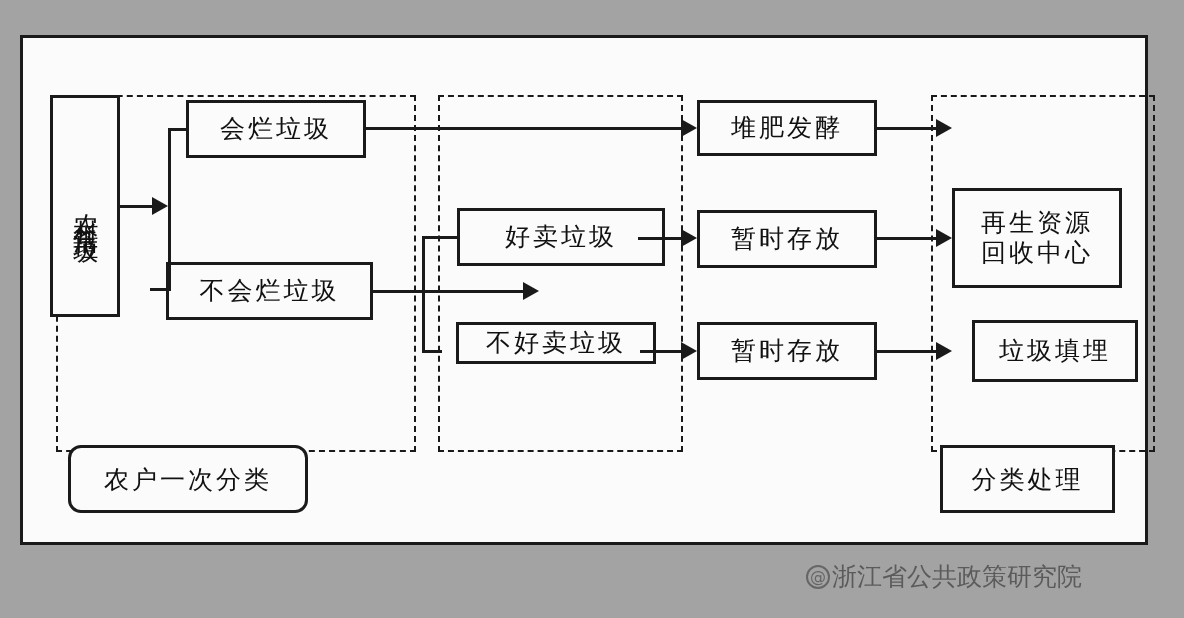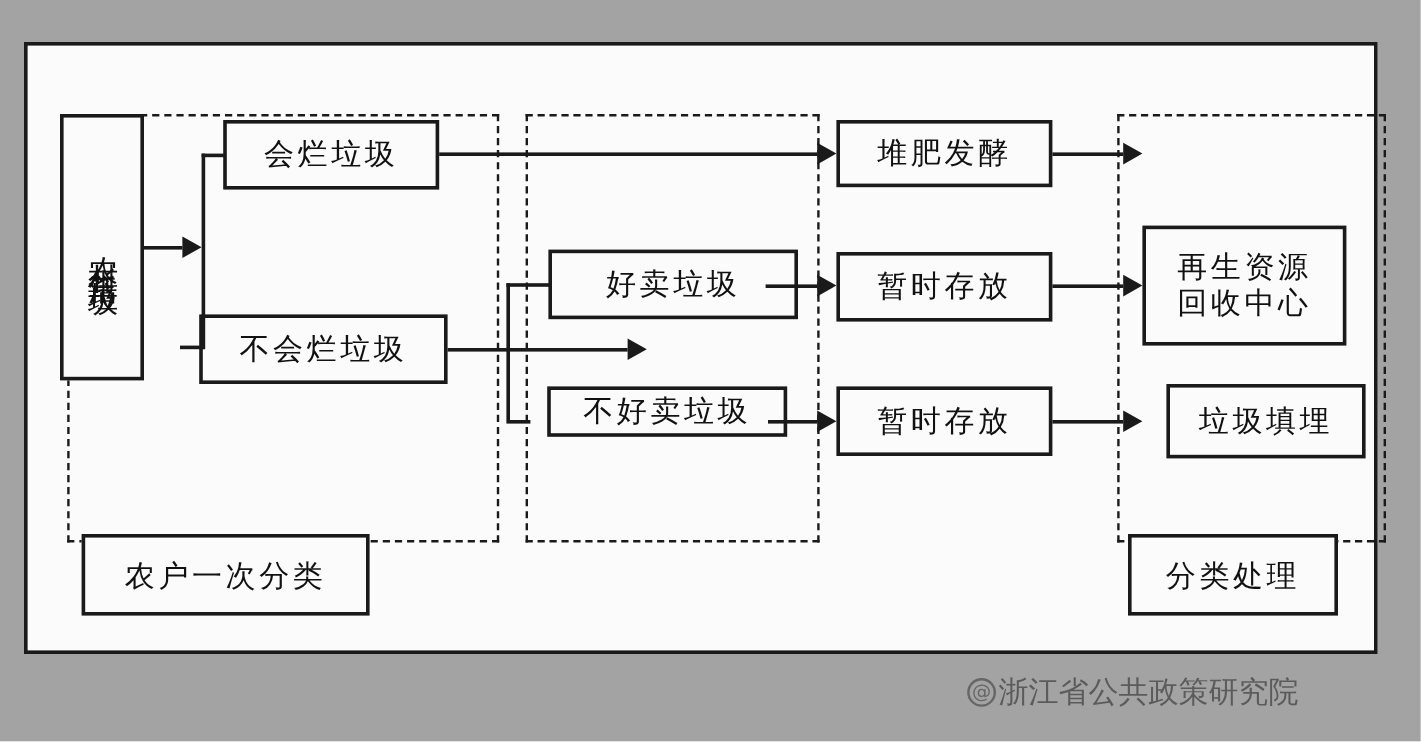--- a/index.html
+++ b/index.html
@@ -84,21 +84,21 @@
     border: 3px solid #1a1a1a;
     background: #fbfbfb;
     display: flex;
     align-items: center;
     justify-content: center;
     font-size: 25px;
     letter-spacing: 3px;
     color: #111111;
     font-family: "DejaVu Serif", "Liberation Serif", serif;
   }
-  #label-household { left: 68px;  top: 445px; width: 240px; height: 68px; }
+  #label-household { left: 68px;  top: 445px; width: 240px; height: 68px; border-radius: 13px; }
   #label-sorter    { left: 408px; top: 445px; width: 290px; height: 68px; }
   #label-disposal  { left: 940px; top: 445px; width: 175px; height: 68px; }
 
   
   .hline, .vline {
     position: absolute;
     background: #1a1a1a;
   }
   .hline { height: 3px; }
   .vline { width: 3px; }

